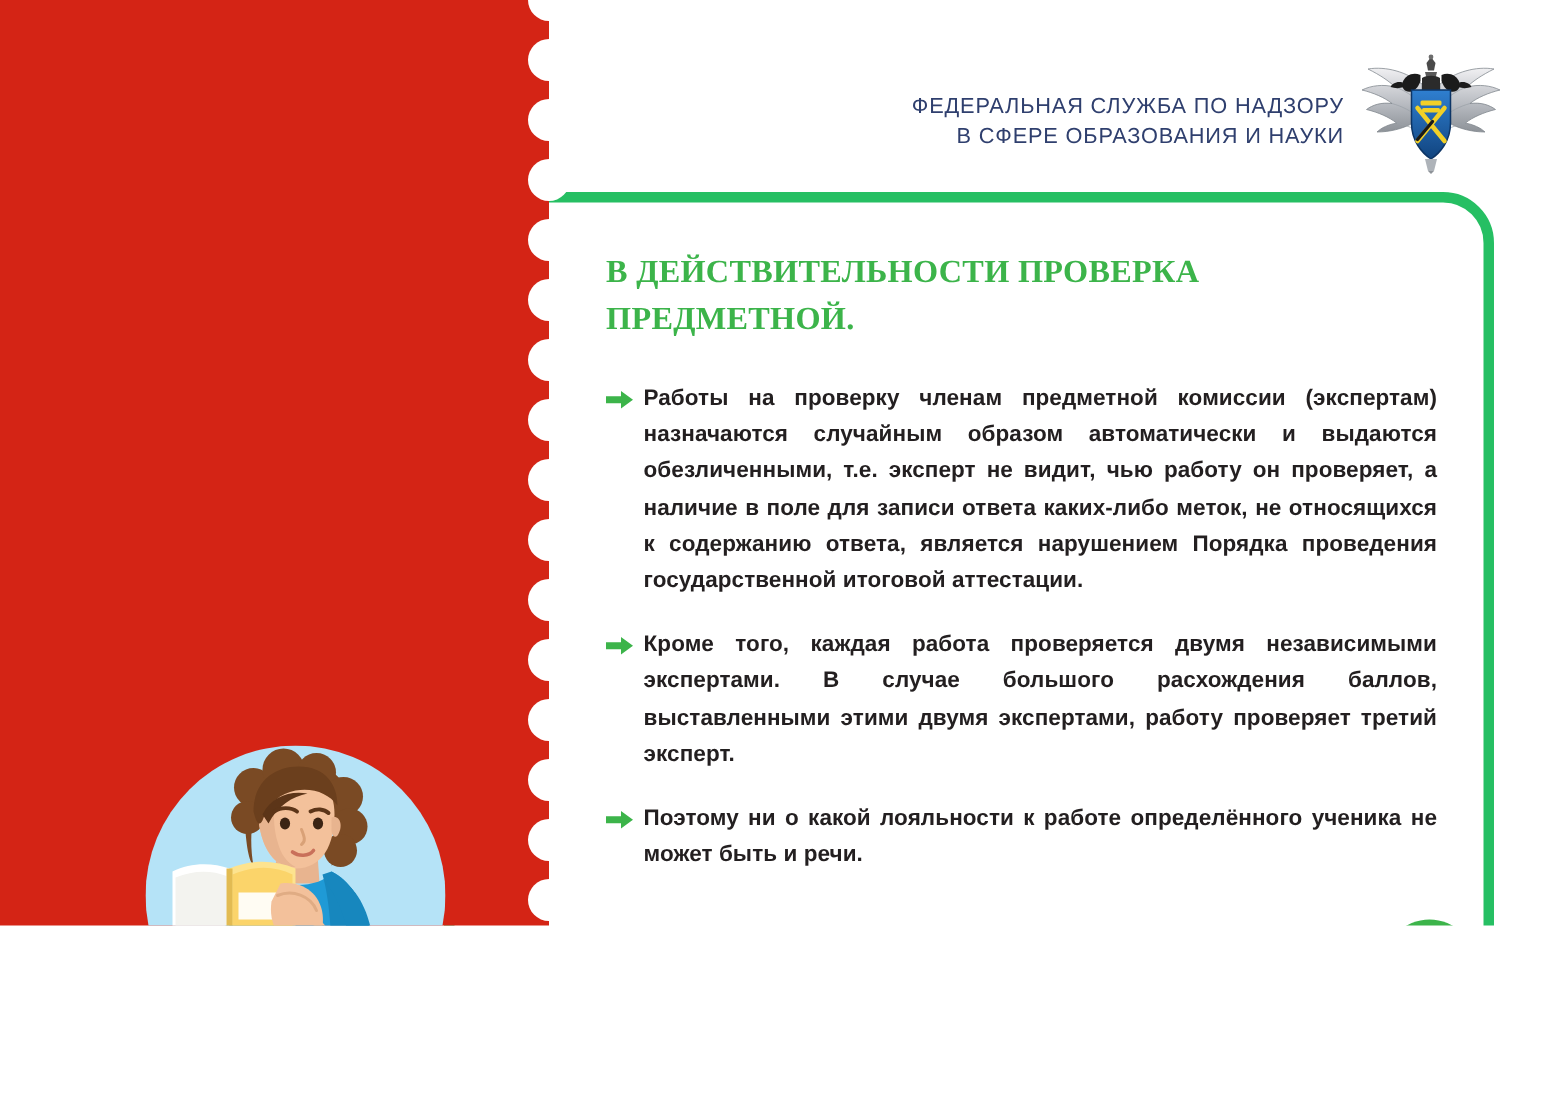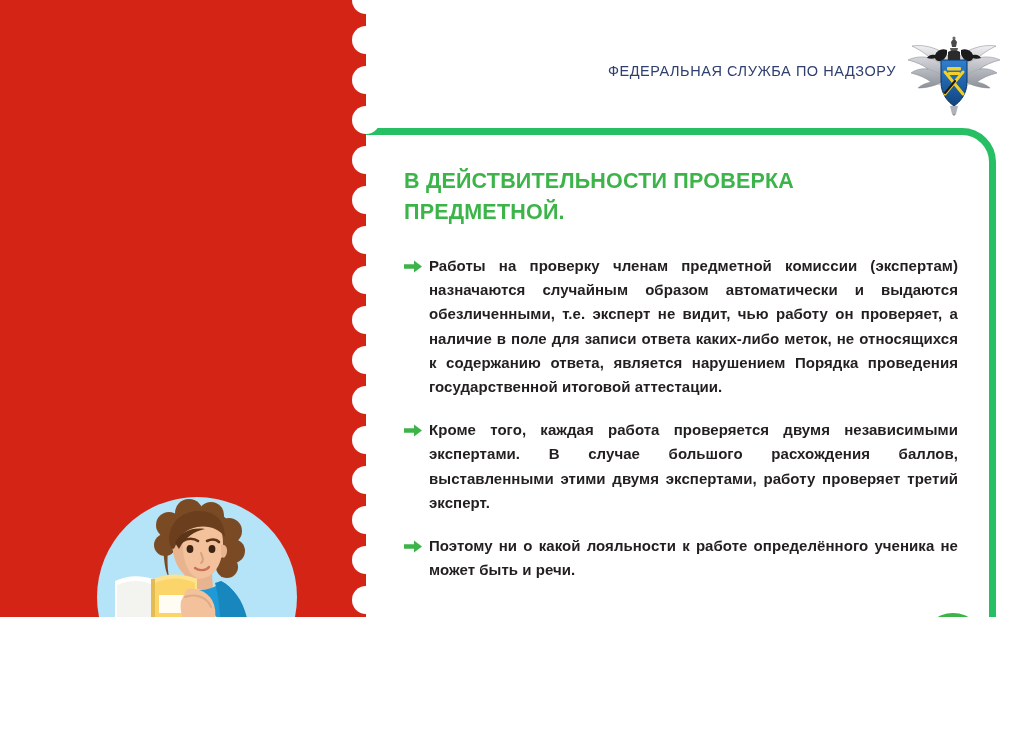--- a/index.html
+++ b/index.html
@@ -138,21 +138,21 @@
     width: 570px;
     z-index: 5;
   }
 
   .card-heading {
     color: #3cb44a;
     font-size: 21.5px;
     line-height: 31px;
     font-weight: 700;
     letter-spacing: 0.2px;
-    font-family: Liberation Sans, sans-serif;
+    font-family: Liberation Serif, serif;
     margin: 0 0 26px 0;
   }
   .card-heading .ln { display: block; white-space: nowrap; }
 
   .para {
     position: relative;
     color: #231f20;
     font-size: 15px;
     line-height: 24.2px;
     font-weight: 700;
@@ -310,20 +310,21 @@
         <path d="M54 82 L58 82 L58 160 L54 160 Z" fill="#e2bb52"></path>
 
         <path d="M90 92 C104 90 116 98 118 112 C120 126 112 134 100 132 C88 130 82 118 84 104 Z" fill="#f3c19b"></path>
         <path d="M88 100 C98 96 110 100 114 110" stroke="#e0ac84" stroke-width="2" fill="none" stroke-linecap="round"></path>
       </g>
     </svg>
   </div>
 
   <div class="org-text">
     <span class="ln">ФЕДЕРАЛЬНАЯ СЛУЖБА ПО НАДЗОРУ</span>
+    <span class="ln">В СФЕРЕ ОБРАЗОВАНИЯ И НАУКИ</span>
   </div>
 
   <div class="logo">
     <svg width="100" height="80" viewBox="0 0 100 80" xmlns="http://www.w3.org/2000/svg">
       <defs>
         <linearGradient id="wingGrad" x1="0" y1="0" x2="0" y2="1">
           <stop offset="0%" stop-color="#f0f0f2"></stop>
           <stop offset="55%" stop-color="#b9bcc2"></stop>
           <stop offset="100%" stop-color="#8d9298"></stop>
         </linearGradient>

